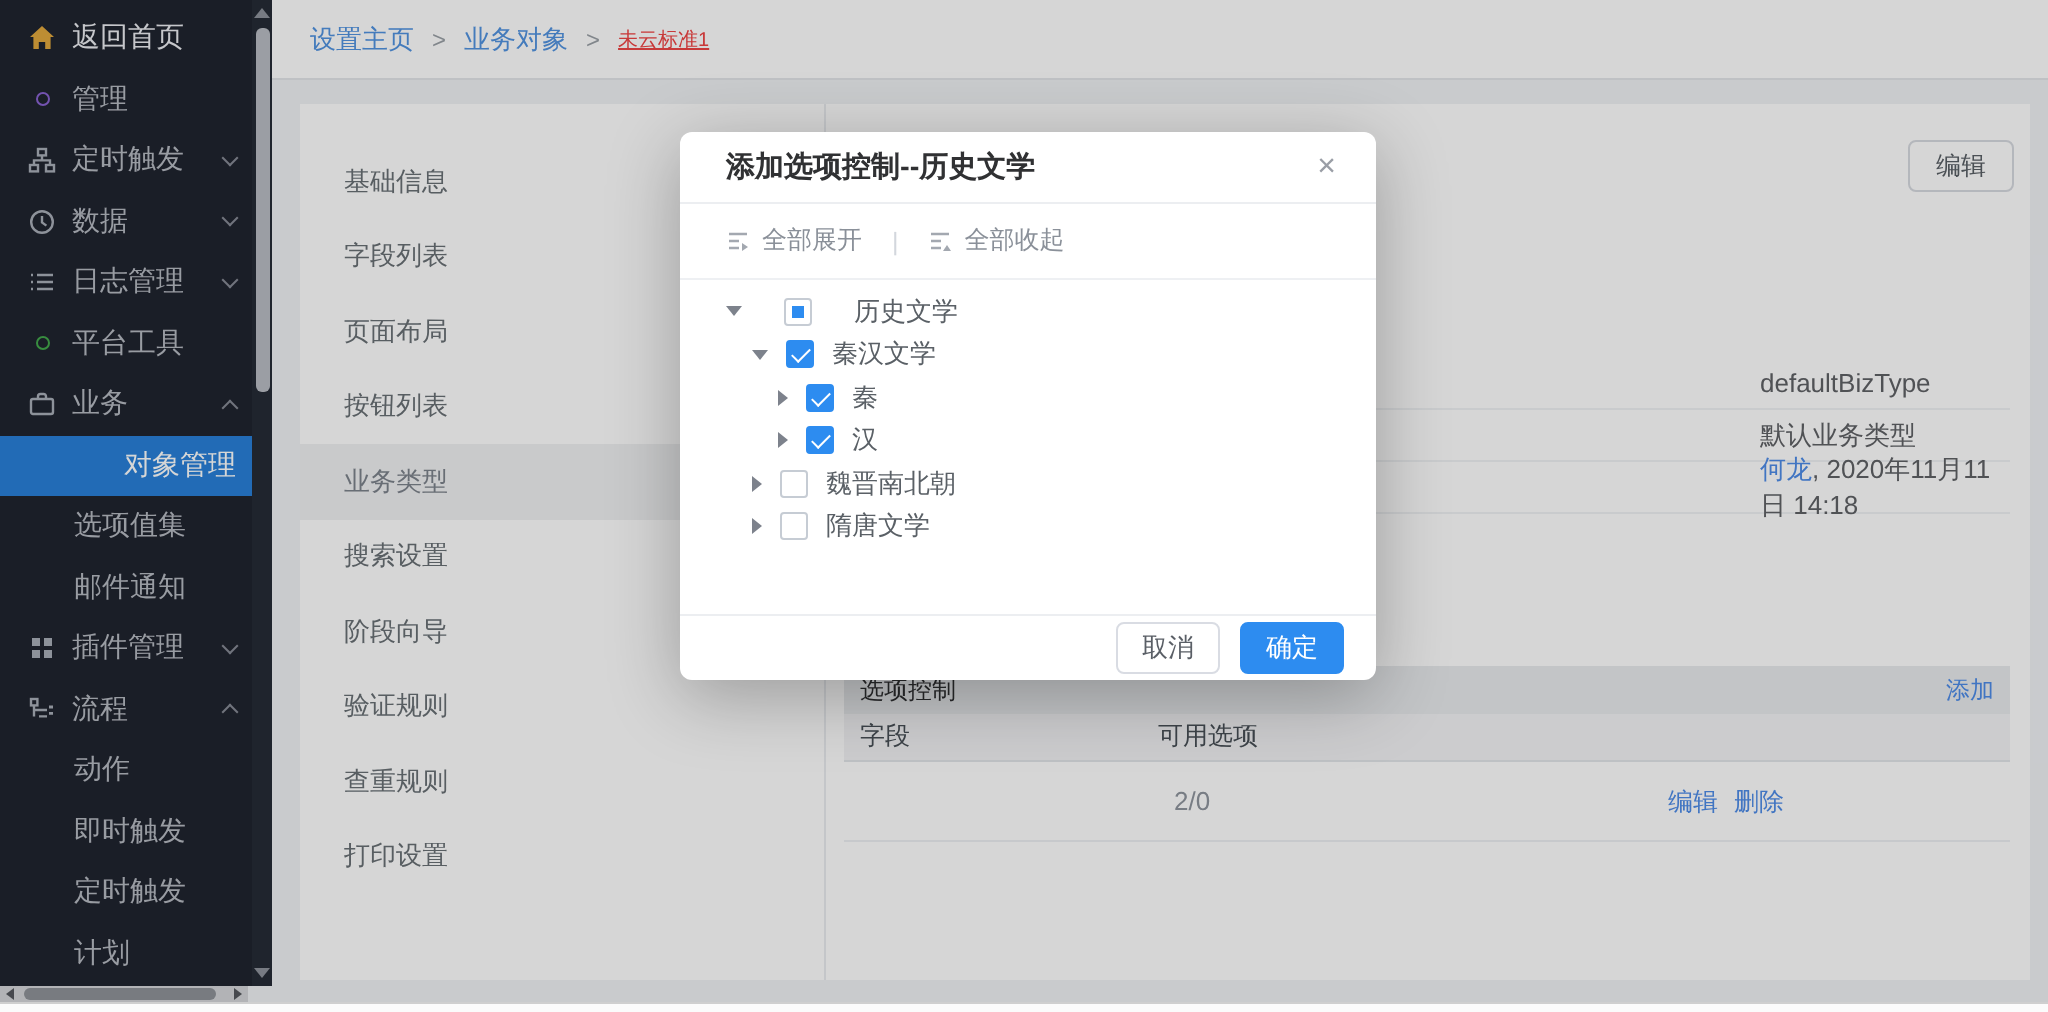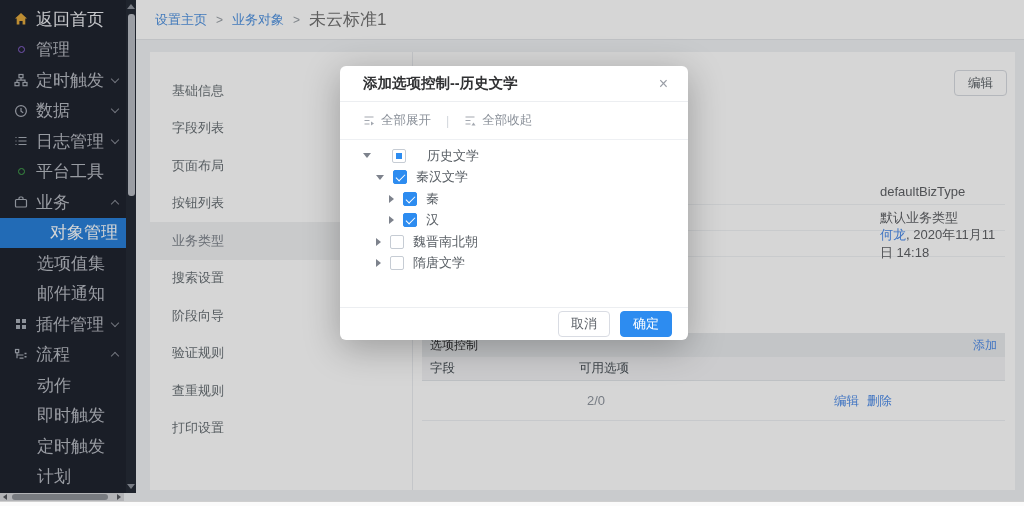--- a/index.html
+++ b/index.html
@@ -2,21 +2,21 @@
 <html><head>
 <meta charset="utf-8">
 <style>
   * { margin:0; padding:0; box-sizing:border-box; }
   html,body { width:1024px; height:506px; font-family:"Liberation Sans","DejaVu Sans",sans-serif; background:#fff; overflow:hidden; }
   .frame { position:relative; width:1024px; height:506px; background:#fff; }
   .app { position:absolute; left:0; top:0; width:1024px; height:501px; overflow:hidden; background:#f0f2f5; }
 
   
   .sidebar { position:absolute; left:0; top:0; width:126px; height:493px; background:#20242f; padding-top:4px; }
-  .side-item { height:30.5px; display:flex; align-items:center; padding:0 8px 0 13px; font-size:17px; color:#b6bac2; cursor:pointer; white-space:nowrap; }
+  .side-item { height:30.5px; display:flex; align-items:center; padding:0 8px 0 13px; font-size:14px; color:#b6bac2; cursor:pointer; white-space:nowrap; }
   .side-item .icon { width:16px; margin-right:7px; display:flex; align-items:center; justify-content:center; color:#a9aeb8; flex:none; }
   .side-item.home { color:#eceef2; }
   .side-item.sub { padding-left:37px; }
   .side-item.active { background:#2980d9; color:#fff;justify-content:flex-end; }
   .chev { width:6px; height:6px; border-right:1.4px solid #868b95; border-bottom:1.4px solid #868b95; margin-left:auto; flex:none; }
   .chev.down { transform:rotate(45deg); margin-top:-3px; }
   .chev.up { transform:rotate(225deg); margin-top:3px; }
   .ring { width:7px; height:7px; border-radius:50%; display:inline-block; }
   .ring.purple { border:1.5px solid #8a63d2; }
   .ring.green { border:1.5px solid #43a94c; }
@@ -29,21 +29,21 @@
   .side-hscroll { position:absolute; left:0; top:493px; width:124px; height:8px; background:#d4d6d9; }
   .hthumb { position:absolute; left:12px; top:1px; height:6px; width:96px; background:#8f9399; border-radius:3px; }
   .harrow-left { position:absolute; left:3px; top:1px; width:0; height:0; border-top:3.5px solid transparent; border-bottom:3.5px solid transparent; border-right:4px solid #55585e; }
   .harrow-right { position:absolute; right:3px; top:1px; width:0; height:0; border-top:3.5px solid transparent; border-bottom:3.5px solid transparent; border-left:4px solid #55585e; }
 
   
   .main { position:absolute; left:136px; right:0; top:0; bottom:0; }
   .topbar { position:absolute; left:0; right:0; top:0; height:40px; background:#fff; border-bottom:1px solid #e4e6ea; display:flex; align-items:center; padding-left:19px; font-size:13px; }
   .crumb-link { color:#5193e0; cursor:pointer; }
   .crumb-sep { color:#9aa0a6; margin:0 9px; font-size:12px; }
-  .crumb-current { color:#737373; font-size:17px; }
+  .crumb-current { color:#ef4444; font-size:10px;text-decoration:underline; }
 
   .panel { position:absolute; left:14px; right:9px; top:52px; height:438px; background:#fff; }
 
   .inner-nav { position:absolute; left:0; top:0; bottom:0; width:263px; border-right:1px solid #eaecf0; padding-top:20px; }
   .nav-item { height:37.5px; display:flex; align-items:center; padding-left:22px; font-size:13px; color:#697075; cursor:pointer; }
   .nav-item.active { background:#f0f1f2; color:#7d838c; }
 
   .content { position:absolute; left:263px; right:0; top:0; bottom:0; font-size:13px; }
   .c-title { position:absolute; left:9px; top:22px; font-size:14px; font-weight:700; color:#303133; }
   .edit-btn { position:absolute; right:8px; top:18px; height:26px; padding:0 13px; border:1px solid #d7dae0; border-radius:4px; background:#fff; color:#5a6066; font-size:12.5px; display:flex; align-items:center; cursor:pointer; }

